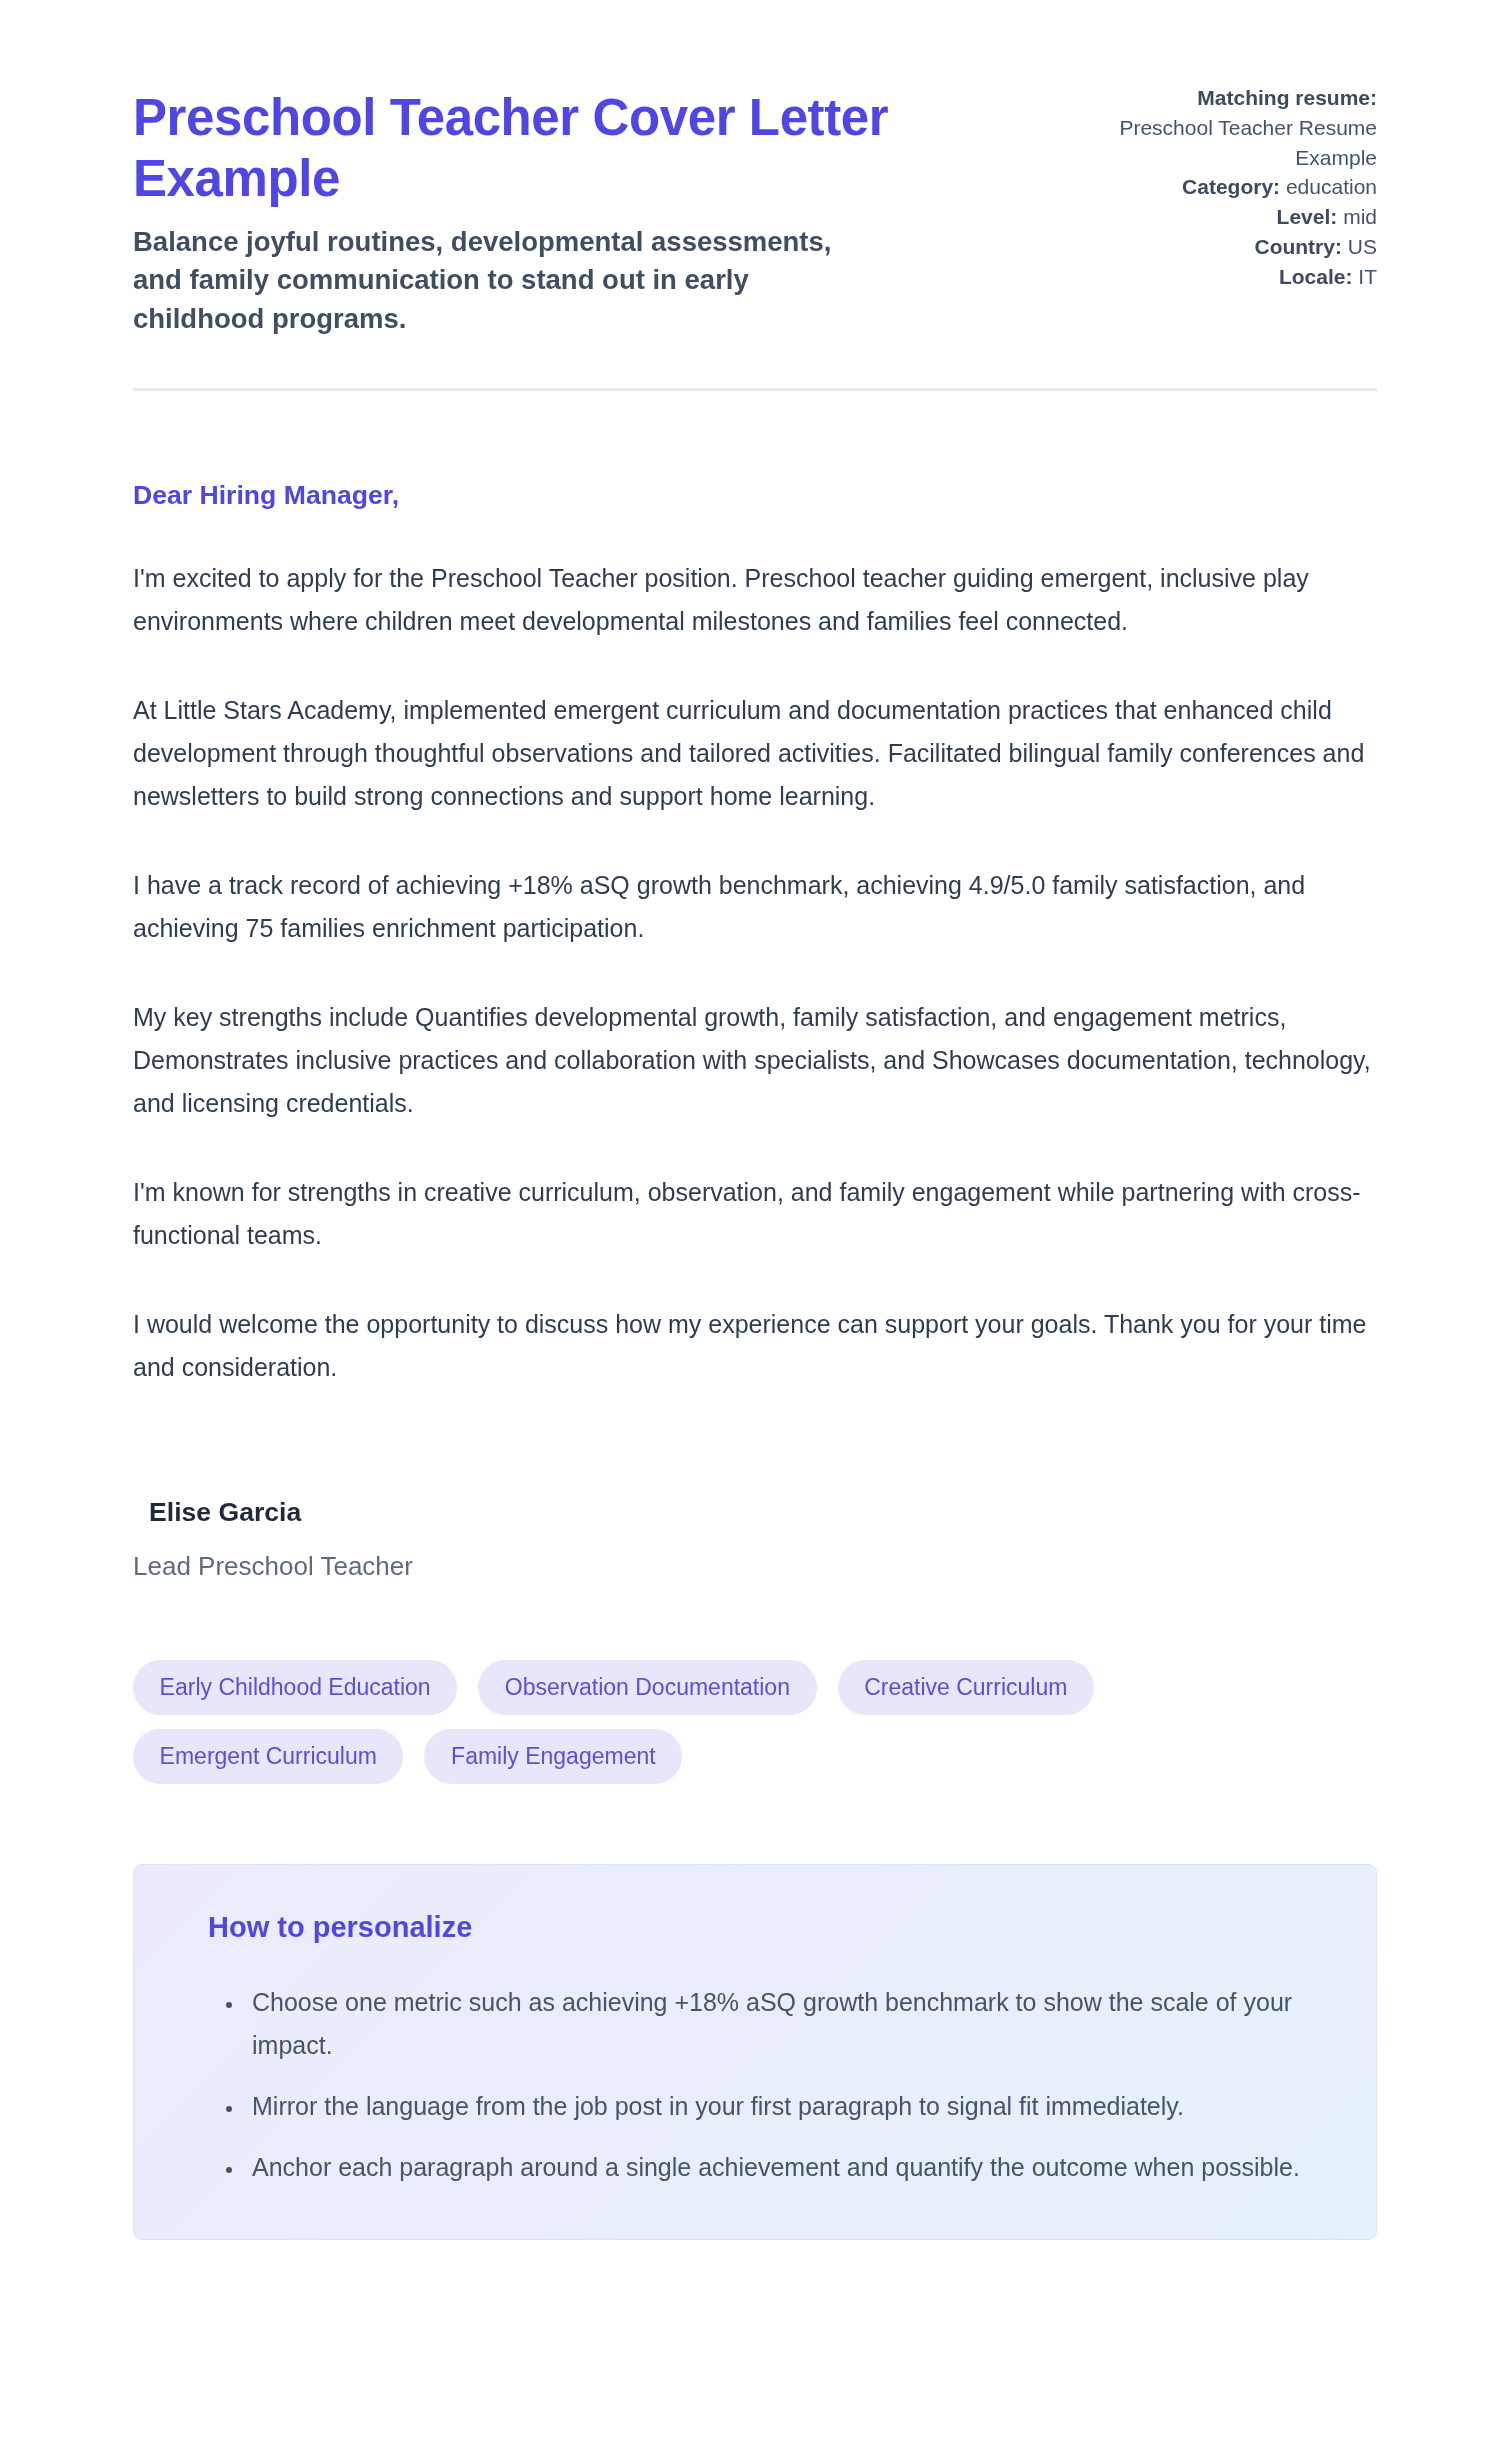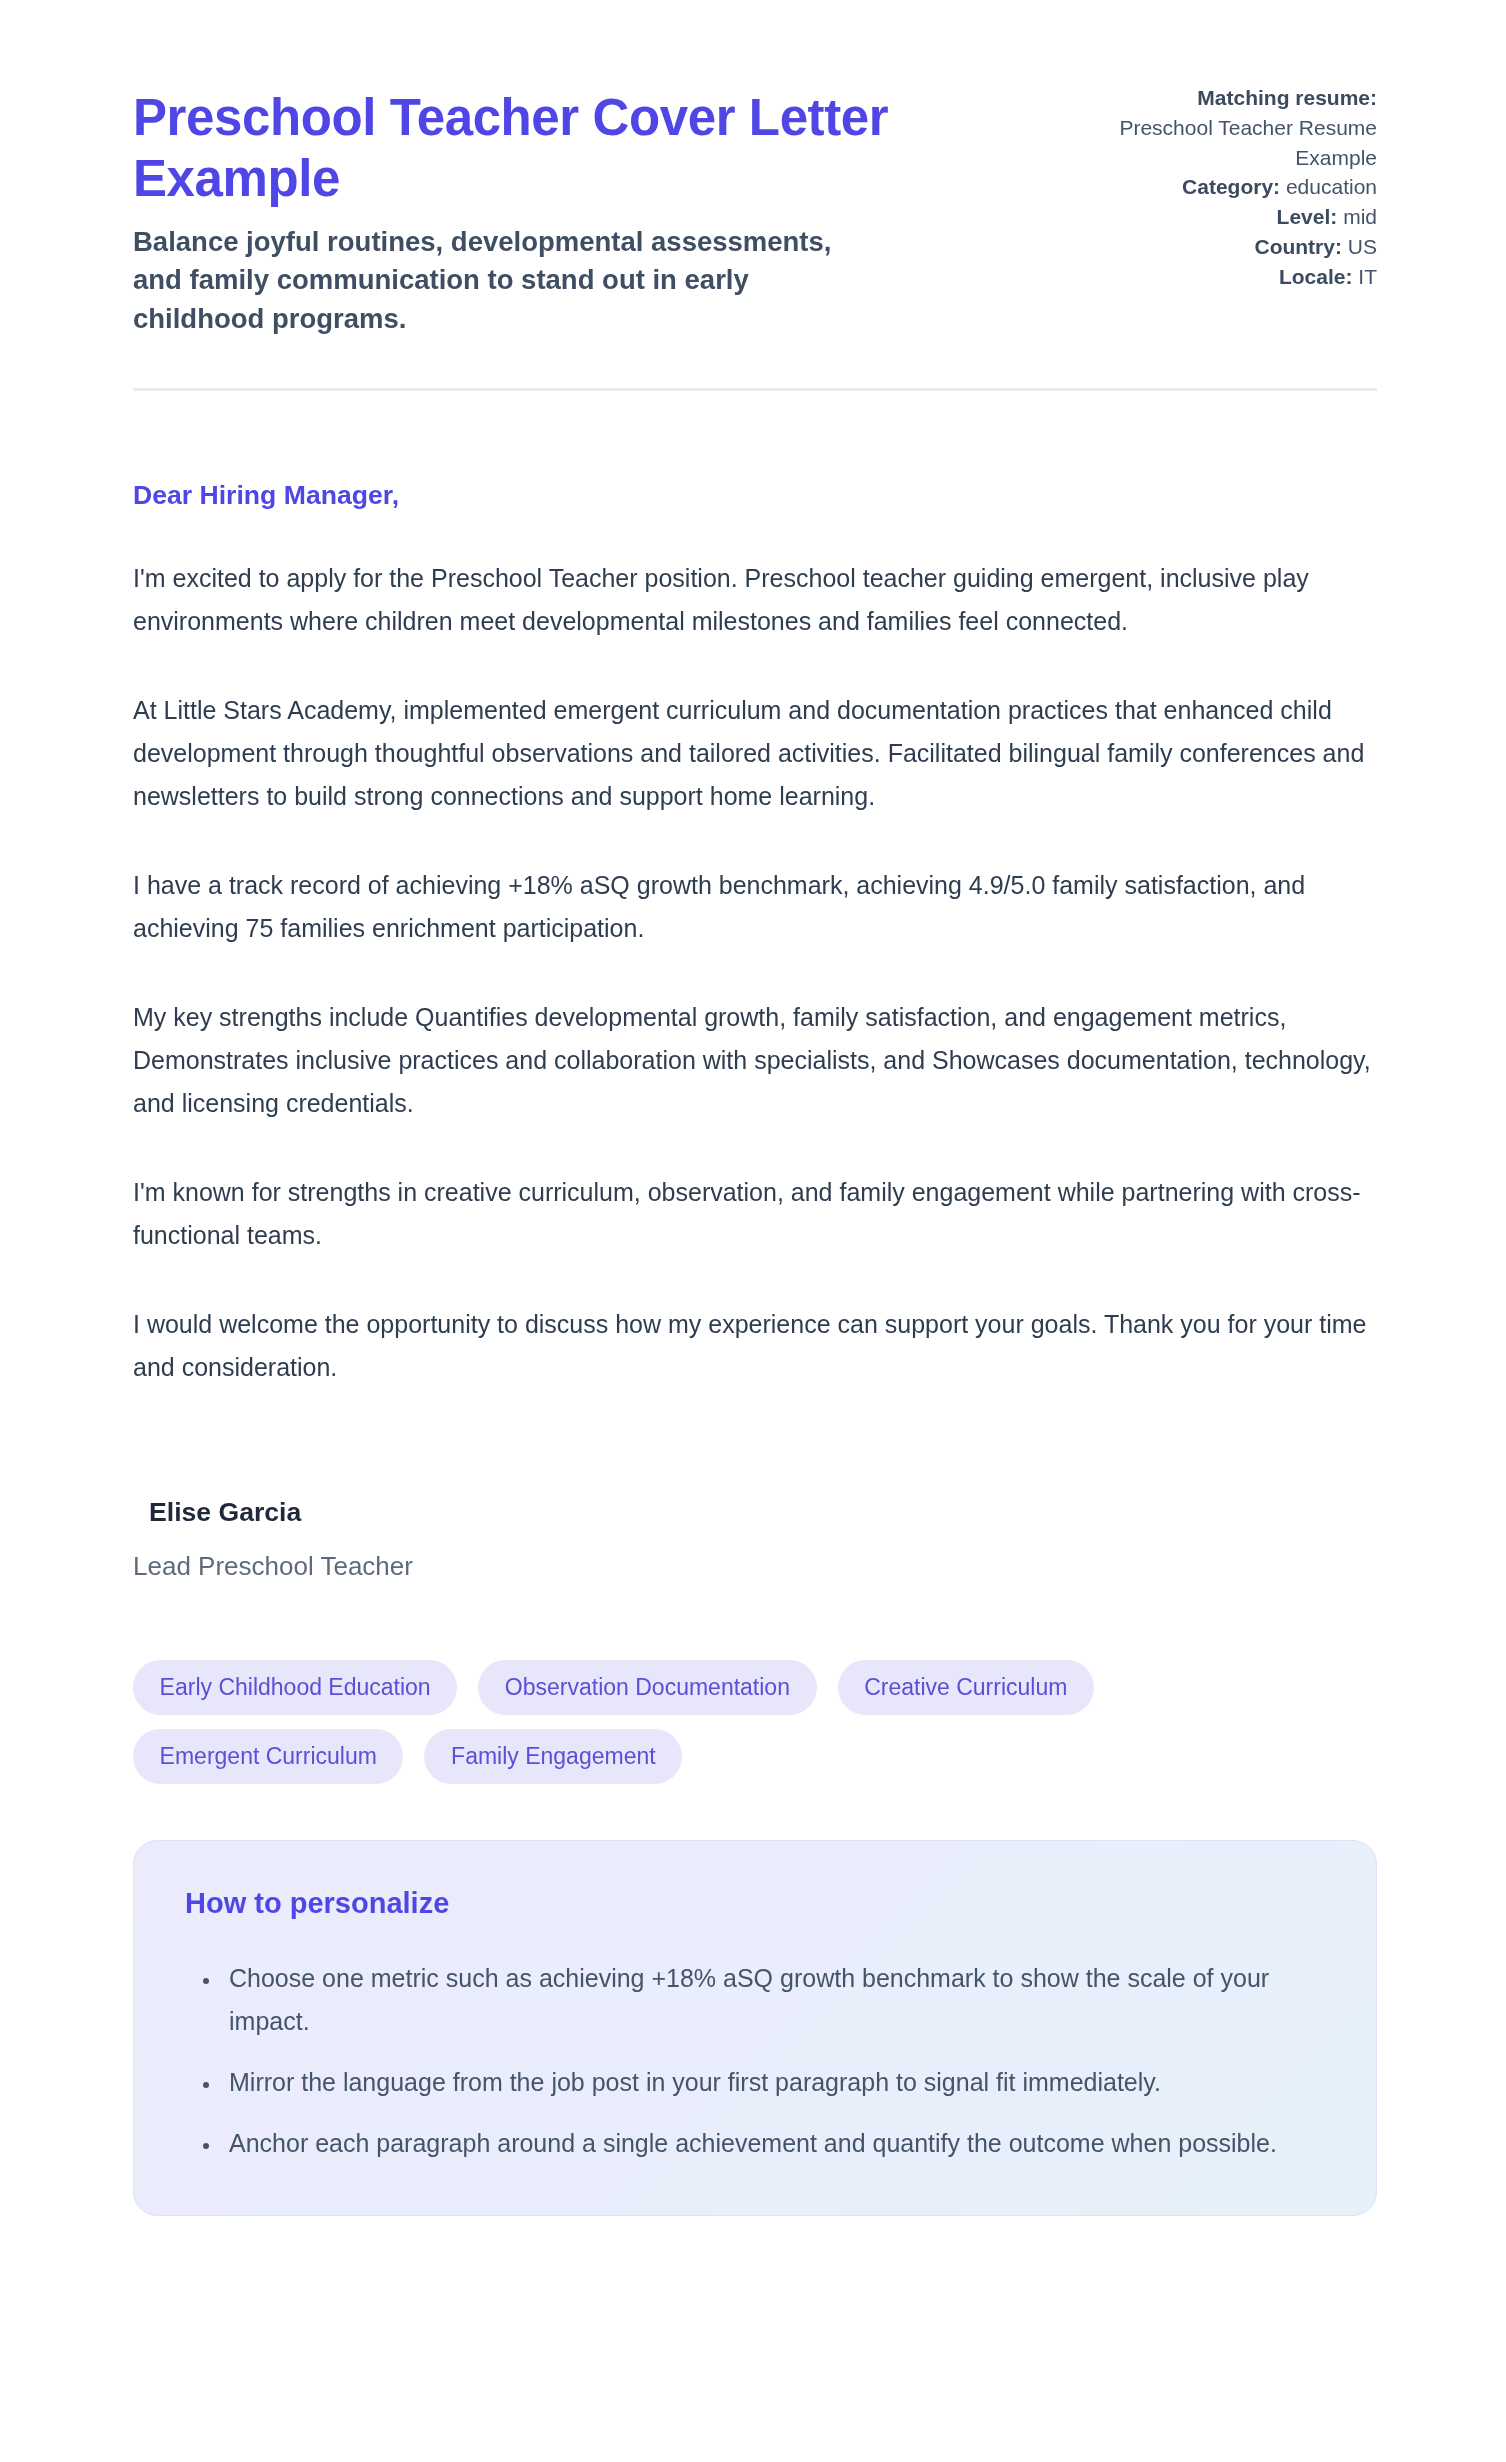--- a/index.html
+++ b/index.html
@@ -98,25 +98,25 @@
     color: #5a50d8;
     font-size: 23px;
     line-height: 1;
     padding: 16px 26.6px;
     border-radius: 28px;
     cursor: pointer;
     white-space: nowrap;
   }
   
   .personalize {
-    margin-top: 56px;
+    margin-top: 80px;
     background: linear-gradient(135deg, #ebebfc 0%, #e9eefb 55%, #e6f1f9 100%);
     border: 1.8px solid #dfe2f8;
-    border-radius: 24px;
-    padding: 46px 53px 50px 51px;
+    border-radius: 9px;
+    padding: 46px 53px 50px 74px;
     box-sizing: border-box;
   }
   .personalize h2 {
     margin: 0;
     font-size: 29px;
     font-weight: 700;
     color: #4f46e5;
   }
   .personalize ul {
     margin: 37px 0 0;

